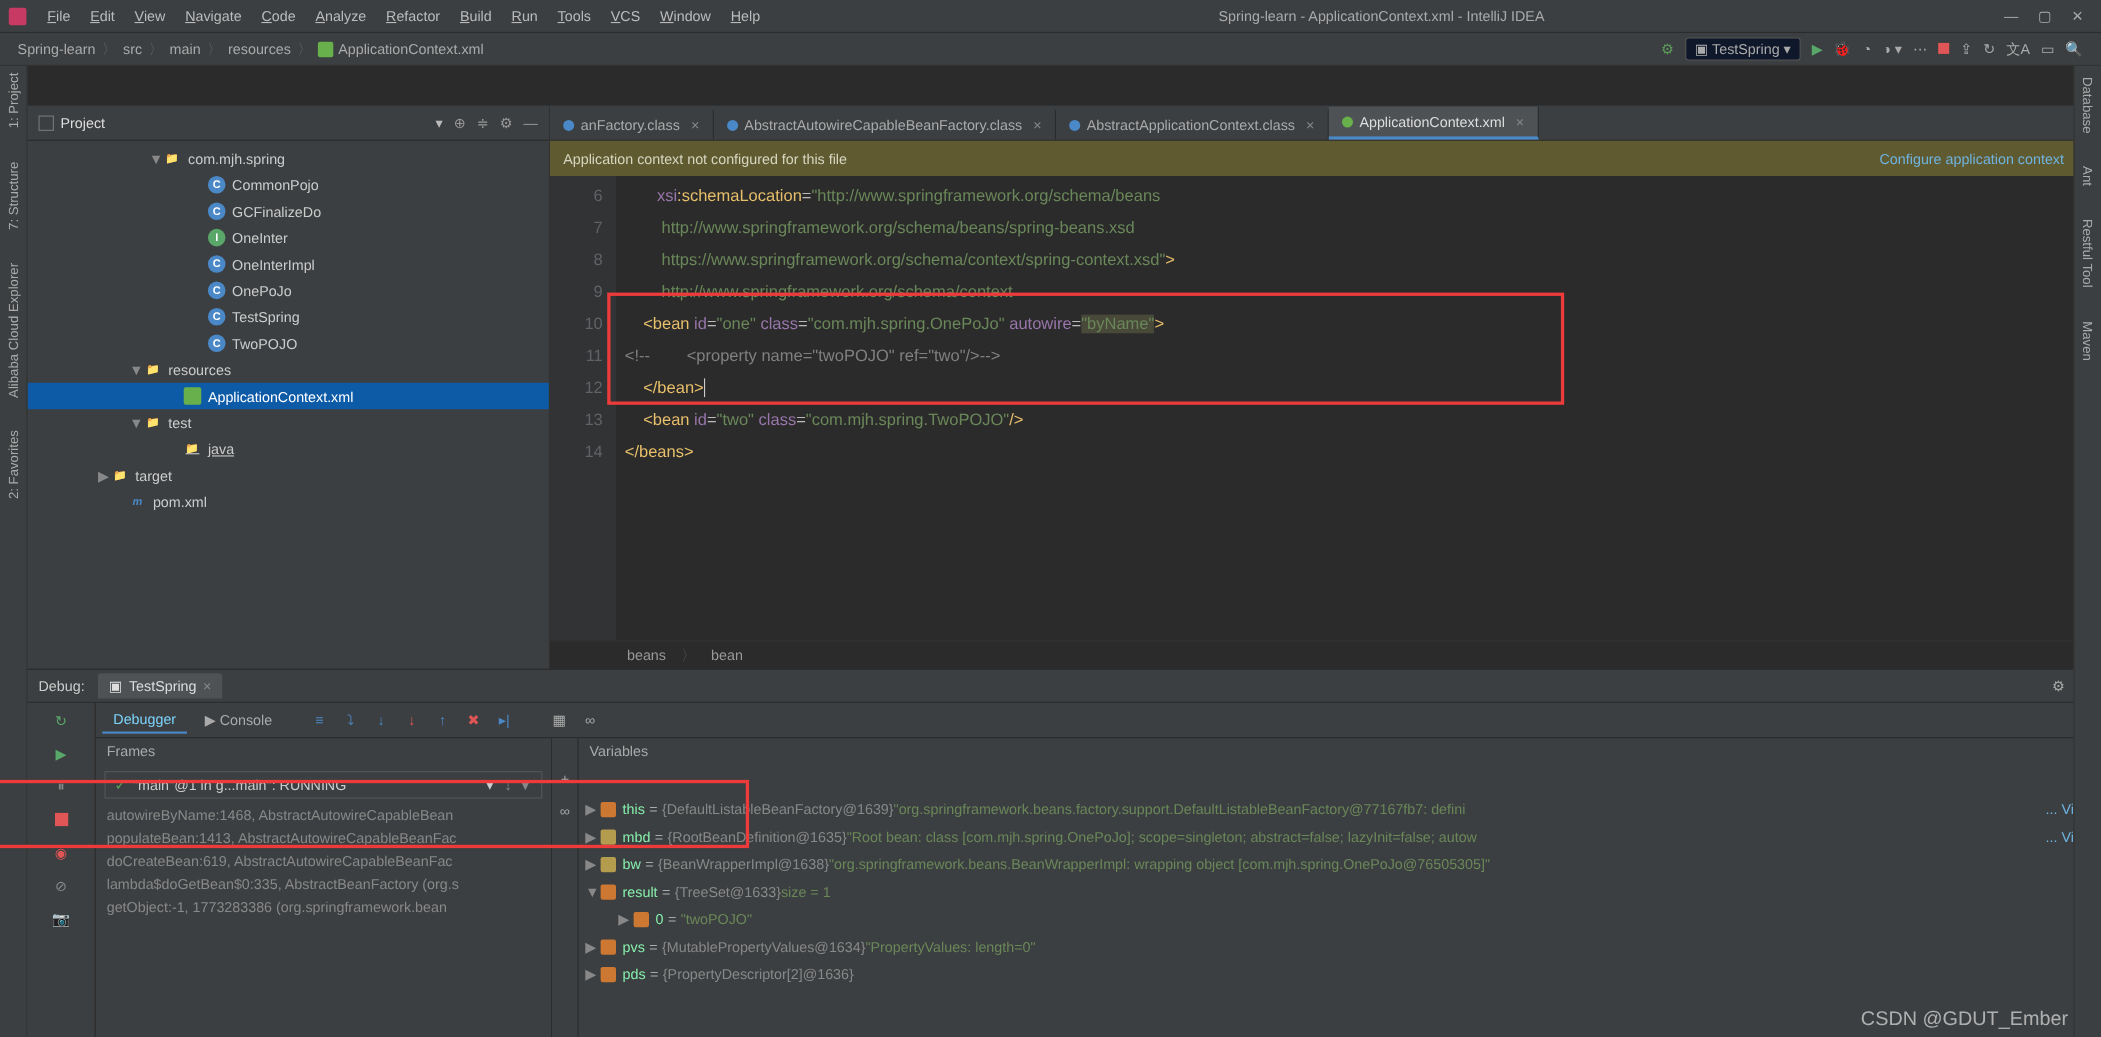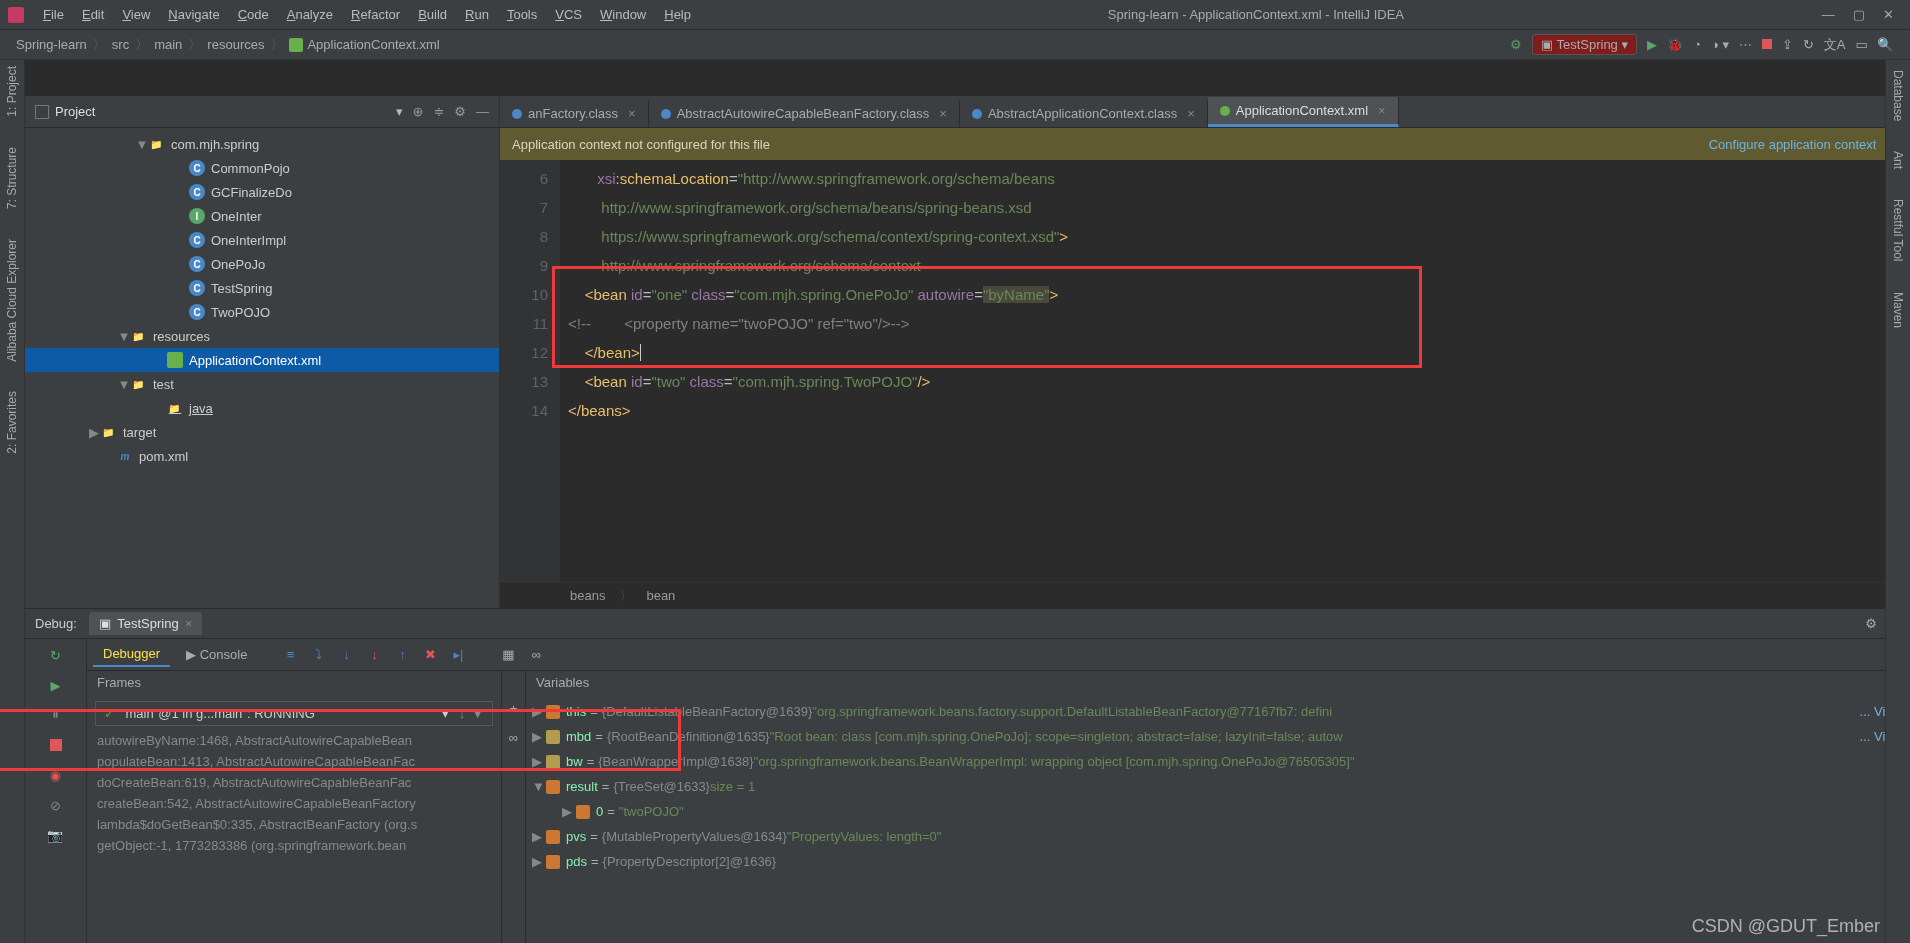--- a/index.html
+++ b/index.html
@@ -10,21 +10,21 @@
 .title-bar .menu span { padding: 3px 7px; cursor: pointer; color: #bbb; }
 .title-bar .menu span u { text-decoration: underline; }
 .title-bar .title { flex:1; text-align:center; color:#aaa; }
 .title-bar .win-ctrl { display:flex; gap:18px; color:#aaa; padding:0 8px; }
 .nav-bar { height: 30px; background: #3c3f41; display: flex; align-items: center; padding: 0 16px; border-bottom: 1px solid #323232; }
 .nav-bar .crumb { color:#aaa; }
 .nav-bar .sep { color:#666; margin:0 6px; }
 .nav-bar .fileicon { display:inline-block; width:14px; height:14px; background:#68b04c; border-radius:2px; margin-right:4px; vertical-align:middle; }
 .nav-bar .spacer { flex:1; }
 .nav-bar .tool { margin-left:10px; color:#aaa; }
-.nav-bar .combo { border:1px solid #555; padding:2px 8px; border-radius:3px; background:#7f1d1d; }
+.nav-bar .combo { border:1px solid #555; padding:2px 8px; border-radius:3px; background:#0f172a; }
 .nav-bar .play { color:#59a869; }
 .nav-bar .bug { color:#59a869; }
 .nav-bar .stop { color:#e05555; width:10px; height:10px; background:#e05555; display:inline-block; }
 .main { flex:1; display:flex; min-height:0; position:relative; }
 .left-rail { width:25px; background:#3c3f41; display:flex; flex-direction:column; align-items:center; padding-top:6px; gap:30px; border-right:1px solid #323232; }
 .left-rail .tab { writing-mode:vertical-rl; transform:rotate(180deg); font-size:12px; color:#aaa; cursor:pointer; }
 .right-rail { width:25px; background:#3c3f41; display:flex; flex-direction:column; align-items:center; padding-top:10px; gap:30px; border-left:1px solid #323232; position:absolute; right:0; top:0; bottom:0;}
 .right-rail .tab { writing-mode:vertical-rl; font-size:12px; color:#aaa; cursor:pointer; }
 .upper { display:flex; height:58%; min-height:0;margin-top:36px; }
 .project-panel { width:475px; background:#3c3f41; border-right:1px solid #323232; display:flex; flex-direction:column; }
@@ -62,33 +62,33 @@
 .tag { color:#e8bf6a; }
 .cmt { color:#808080; }
 .redbox1 { position:absolute; border:3px solid #ed3b3b; pointer-events:none; }
 .breadcrumb2 { height:26px; display:flex; align-items:center; padding-left:70px; color:#999; gap:14px; background:#2b2b2b; border-top:1px solid #323232; }
 .lower { flex:1; background:#3c3f41; border-top:1px solid #2b2b2b; display:flex; flex-direction:column; position:relative; }
 .debug-header { height:30px; display:flex; align-items:center; padding:0 10px; border-bottom:1px solid #2b2b2b; }
 .debug-header .lbl { color:#ccc; margin-right:12px; }
 .debug-header .tabd { background:#4e5254; padding:4px 10px; border-radius:3px 3px 0 0; color:#ddd; display:flex; align-items:center; gap:6px; }
 .debug-toolbar { height:32px; display:flex; align-items:center; padding:0 6px; gap:6px; border-bottom:1px solid #2b2b2b; }
 .debug-toolbar .seg { padding:4px 10px; color:#aaa; cursor:pointer; }
-.debug-toolbar .seg.active { border-bottom:2px solid #4a88c7; color:#fde047; }
+.debug-toolbar .seg.active { border-bottom:2px solid #4a88c7; color:#7dd3fc; }
 .debug-toolbar .dicon { width:22px; height:22px; display:flex; align-items:center; justify-content:center; color:#4a88c7; cursor:pointer; }
 .debug-body { flex:1; display:flex; min-height:0; }
 .debug-left { width:62px; background:#3c3f41; display:flex; flex-direction:column; align-items:center; padding-top:6px; gap:10px; border-right:1px solid #2b2b2b; }
 .debug-left .b { width:20px; height:20px; display:flex; align-items:center; justify-content:center; cursor:pointer; }
 .frames { width:415px; border-right:1px solid #2b2b2b; display:flex; flex-direction:column;justify-content:flex-end; }
 .frames .hdr { height:26px; padding:4px 10px; color:#aaa; }
 .frames .thread { margin:4px 8px; border:1px solid #555; padding:4px 8px; display:flex; align-items:center; color:#ccc; }
 .frames .thread .chk::before { content:"✓"; color:#5c9e5c; margin-right:6px; }
 .frames .list { flex:1; overflow:auto; }
 .frames .fr { padding:3px 10px; color:#888; font-size:13px; white-space:nowrap; overflow:hidden; text-overflow:ellipsis; }
 .frames .fr.sel { background:#0d5aa7; color:#fff; }
-.vars { flex:1; display:flex; flex-direction:column; }
+.vars { flex:1; display:flex; flex-direction:column;gap:24px; }
 .vars .hdr { height:26px; padding:4px 10px; color:#aaa; }
 .vars .vlist { flex:1; overflow:auto; padding:2px 0; }
 .vrow { display:flex; align-items:center; height:25px; padding-left:6px; font-family:"Consolas",monospace; font-size:13px; }
 .vrow .arr { width:14px; color:#888; }
 .vrow .vic { width:14px; height:14px; background:#cc7832; border-radius:2px; margin-right:6px; }
 .vrow .vic.p { background:#b39c4d; }
 .vrow .nm { color:#86efac; }
 .vrow .eq { color:#aaa; margin:0 4px; }
 .vrow .vl { color:#888; }
 .vrow .vs { color:#6a8759; }
@@ -326,21 +326,20 @@
            <span class="chk"></span>
                   <span>"main"@1 in g...main": RUNNING</span>
                   <span style="margin-left:auto">▾</span>
            <span style="margin-left:10px;color:#888">↓</span>
                   <span style="margin-left:6px;color:#888">▼</span>
          </div>
          <div class="list" id="frlist">
                   <div class="fr">autowireByName:1468, AbstractAutowireCapableBean</div>
                   <div class="fr">populateBean:1413, AbstractAutowireCapableBeanFac</div>
                   <div class="fr">doCreateBean:619, AbstractAutowireCapableBeanFac</div>
-                  <div class="fr">createBean:542, AbstractAutowireCapableBeanFactory</div>
                   <div class="fr">lambda$doGetBean$0:335, AbstractBeanFactory (org.s</div>
                   <div class="fr">getObject:-1, 1773283386 (org.springframework.bean</div>
                 </div>
        </div>
        <div style="width:24px;background:#3c3f41;display:flex;flex-direction:column;align-items:center;padding-top:30px;gap:14px;border-right:1px solid #2b2b2b">
          <span style="color:#aaa">+</span>
          <span style="color:#aaa">∞</span>
        </div>
        <div class="vars">
          <div class="hdr">Variables</div>

